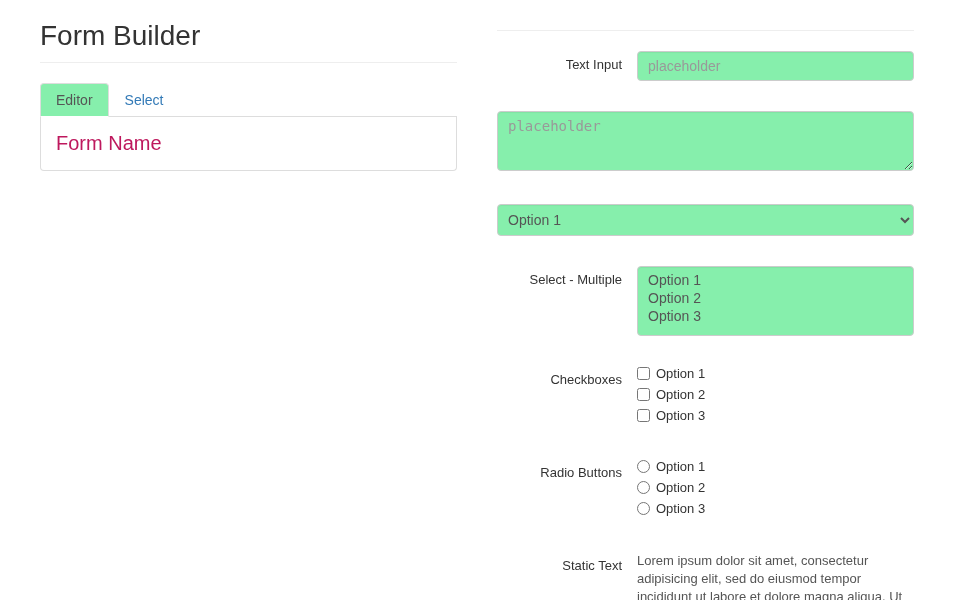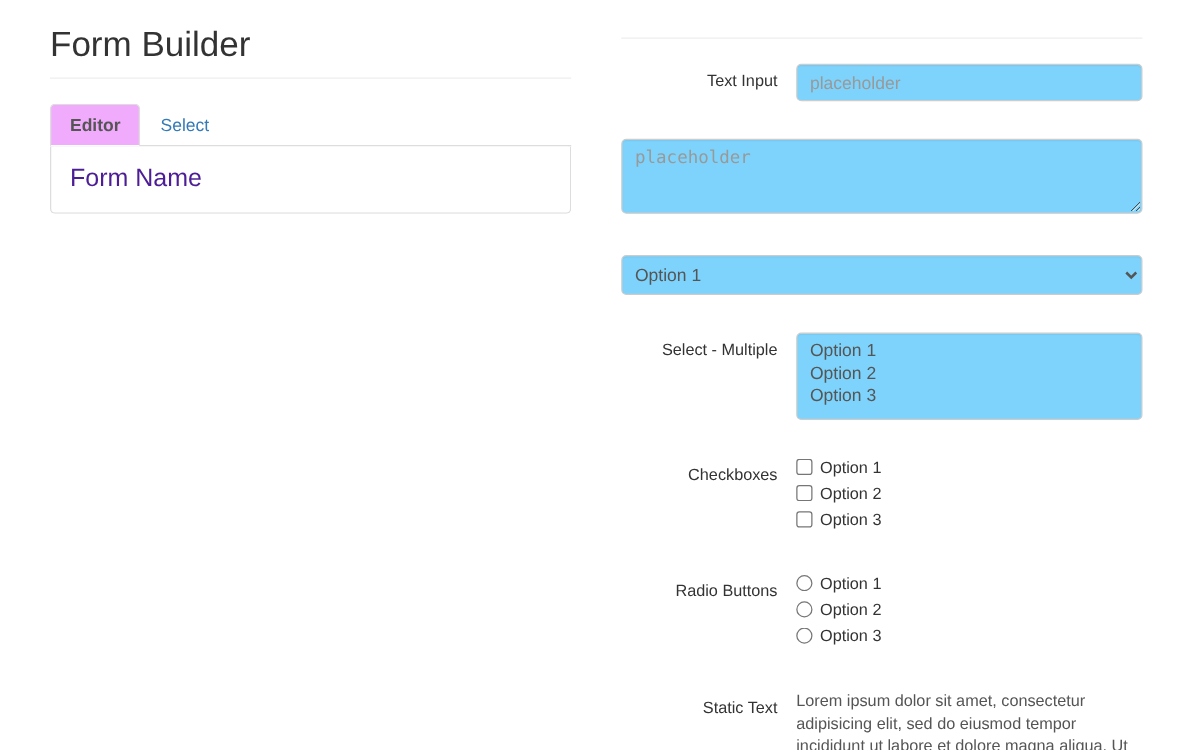--- a/index.html
+++ b/index.html
@@ -46,35 +46,34 @@
   .nav-tabs a {
     display: block;
     padding: 8px 15px;
     text-decoration: none;
     color: #337ab7;
     border: 1px solid transparent;
     border-radius: 4px 4px 0 0;
   }
   .nav-tabs li.active a {
     color: #555;
-    background: #f0abfc;
+    background: #86efac;
     border-color: #ddd #ddd #fff;
-    font-weight: bold;
   }
 
   .tab-content {
     border: 1px solid #ddd;
     border-top: none;
     padding: 15px;
     border-radius: 0 0 4px 4px;
   }
   .form-name {
     font-size: 20px;
     font-weight: 400;
-    color: #4c1d95;
+    color: #be185d;
   }
 
   
   .form-group {
     display: flex;
     align-items: flex-start;
     margin-bottom: 30px;
   }
   .form-group > label {
     width: 140px;
@@ -88,21 +87,21 @@
     flex: 1;
   }
   .form-control {
     width: 100%;
     padding: 6px 10px;
     font-size: 14px;
     border: 1px solid #ccc;
     border-radius: 4px;
     box-shadow: inset 0 1px 1px rgba(0,0,0,.05);
     color: #555;
-    background: #7dd3fc;
+    background: #86efac;
   }
   .form-control::placeholder { color: #999; }
   textarea.form-control { height: 60px; resize: both; }
   select.form-control { height: 32px; padding: 4px 6px; }
   select[multiple].form-control { height: 70px; }
   option { color: #555; padding: 1px 4px; }
 
   .check-list label,
   .radio-list label {
     display: flex;

